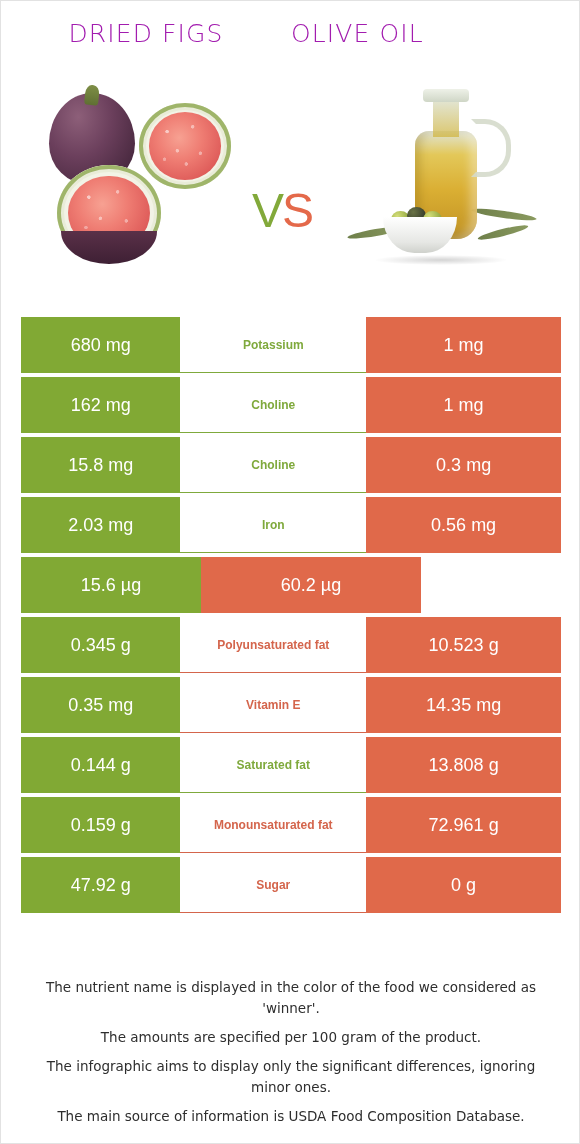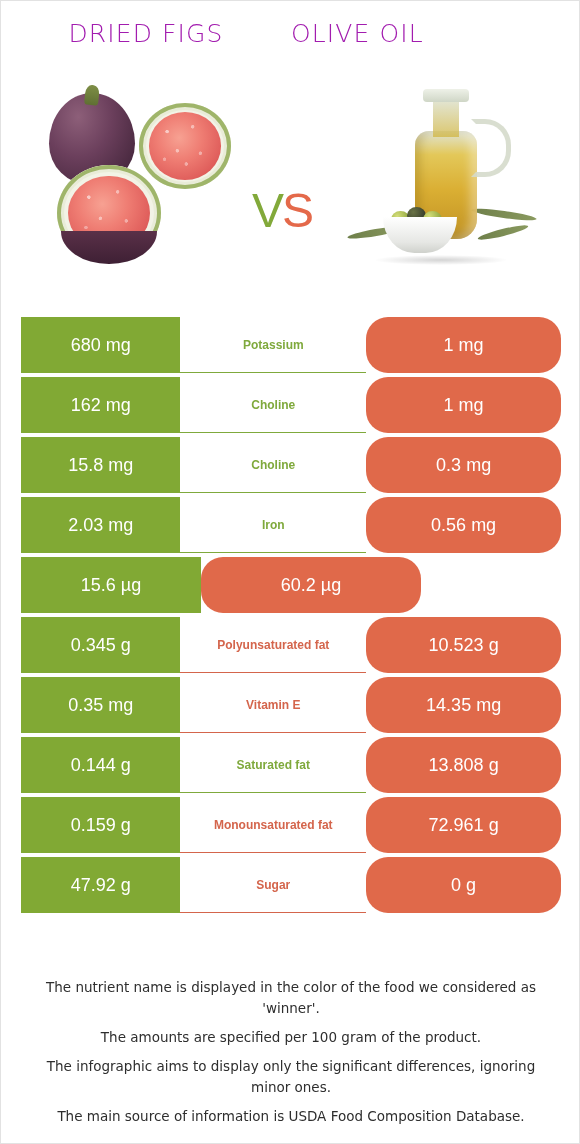--- a/index.html
+++ b/index.html
@@ -222,21 +222,20 @@
     font-weight: bold;
     font-size: 12px;
     border-bottom: 1px solid currentColor;
   }
   .cell.name.win-left  { color: #7fa93c; }
   .cell.name.win-right { color: #d4654c; }
   .cell.right-val {
     width: 220px;
     background: #e0694a;
     color: #ffffff;
-    border-radius: 22px;
   }
 
   
   .footer {
     position: absolute;
     left: 20px;
     top: 968px;
     width: 540px;
     text-align: center;
     font-family: "DejaVu Sans", sans-serif;

